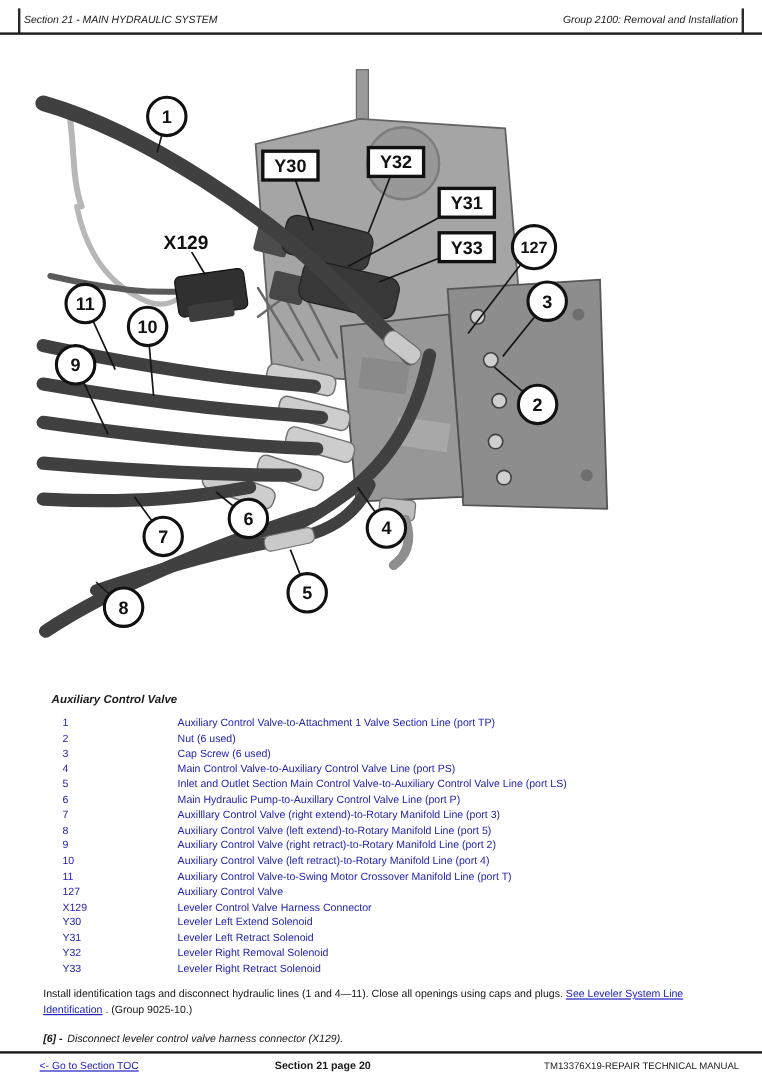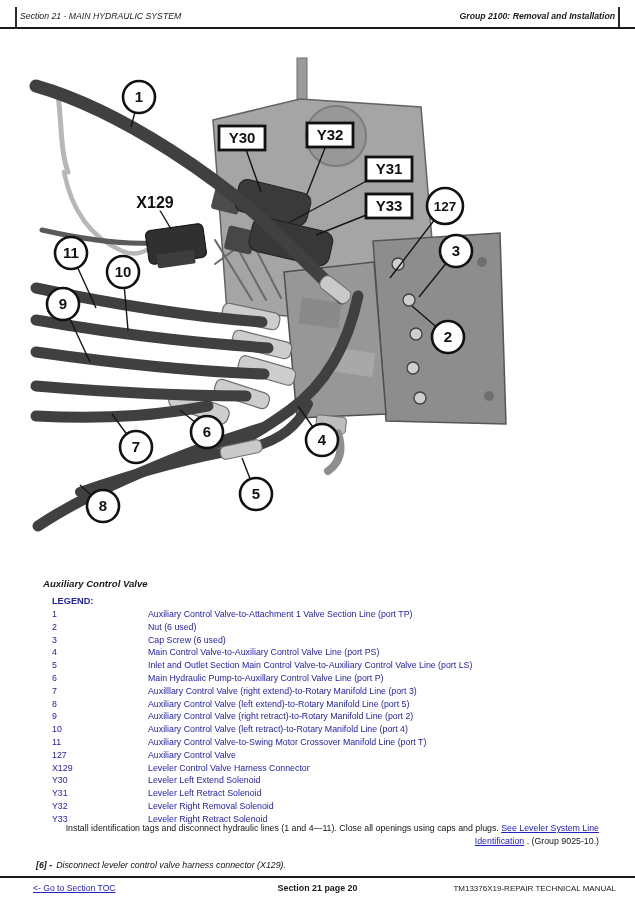--- a/index.html
+++ b/index.html
@@ -2,47 +2,47 @@
 <html style="--legend-blue: #2222b0; --link-blue: #2121c0; --rule: #1a1a1a;"><head>
 <meta charset="utf-8">
 <style>
   html,body{margin:0;padding:0;}
   body{
     width:635px;height:904px;position:relative;background:#ffffff;
     font-family:"Liberation Sans", sans-serif;color:#1a1a1a;overflow:hidden;
   }
   
   .hdr-left{position:absolute;left:20px;top:11px;font-size:8.7px;font-weight:normal;font-style:italic;}
-  .hdr-right{position:absolute;right:20px;top:11px;font-size:8.7px;font-weight:bold;font-style:italic;padding-left:26px;}
+  .hdr-right{position:absolute;right:20px;top:11px;font-size:8.7px;font-weight:normal;font-style:italic;padding-left:26px;}
   .hdr-rule{position:absolute;left:0;top:27px;width:635px;height:2px;background:var(--rule,#1a1a1a);}
   .hdr-tick{position:absolute;top:7px;width:2px;height:21px;background:#2a2a2a;}
   .hdr-tick.l{left:15px;} .hdr-tick.r{right:15px;}
   
   .fig{position:absolute;left:0;top:36px;width:635px;height:540px;}
   .fig svg{display:block;}
   .leader{stroke:#151515;stroke-width:1.4;fill:none;}
   .co-circle{fill:#ffffff;stroke:#111111;stroke-width:2.6;}
   .co-box{fill:#ffffff;stroke:#111111;stroke-width:2.8;}
   .co-txt{font-family:"Liberation Sans",sans-serif;font-weight:bold;fill:#111;}
   .caption{position:absolute;left:43px;top:578px;font-size:9.6px;font-weight:bold;font-style:italic;}
   
   .legend{position:absolute;left:52px;top:596px;width:560px;}
   .legend-title{font-size:9.2px;font-weight:bold;color:var(--legend-blue,#2222b0);margin-bottom:2px;}
   .lrow{display:flex;height:12.8px;line-height:12.8px;font-size:8.8px;color:var(--legend-blue,#2222b0);}
   .lkey{width:48px;flex:0 0 48px;}
   .ltext{flex:1;white-space:nowrap;margin-left:48px;}
   
-  .notes{position:absolute;left:36px;top:822px;width:563px;font-size:8.8px;line-height:13.4px;color:#141414;text-align:right;}
+  .notes{position:absolute;left:36px;top:822px;width:563px;font-size:8.8px;line-height:13.4px;color:#141414;}
   .notes a{color:var(--link-blue,#2121c0);text-decoration:underline;cursor:pointer;}
   .step{position:absolute;left:36px;top:860px;font-size:8.8px;color:#141414;font-style:italic;}
   .step .pfx{font-weight:bold;margin-right:4px;}
   
   .ftr-rule{position:absolute;left:0;top:876px;width:635px;height:2px;background:var(--rule,#1a1a1a);}
   .ftr-link{position:absolute;left:33px;top:883px;font-size:8.6px;color:var(--link-blue,#2121c0);text-decoration:underline;cursor:pointer;}
-  .ftr-center{position:absolute;left:0;top:883px;width:635px;text-align:center;font-size:8.9px;font-weight:bold;}
+  .ftr-center{position:absolute;left:0;top:883px;width:538px;text-align:center;font-size:8.9px;font-weight:bold;}
   .ftr-right{position:absolute;right:19px;top:884px;font-size:8px;}
 </style>
 </head>
 <body>
 
 <div class="hdr-tick l"></div>
 <div class="hdr-tick r"></div>
 <div class="hdr-left">Section 21 - MAIN HYDRAULIC SYSTEM</div>
 <div class="hdr-right">Group 2100: Removal and Installation</div>
 <div class="hdr-rule"></div>
@@ -198,21 +198,20 @@
           <rect x="366" y="194" width="46" height="24" class="co-box"></rect>
           <text x="389" y="206" dy=".36em" text-anchor="middle" class="co-txt" font-size="15">Y33</text>
         </g>
       </g>
   </svg>
 </div>
 
 <div class="caption">Auxiliary Control Valve</div>
 
 <div class="legend">
-  <div class="legend-title">LEGEND:</div>
   <div id="legend-rows">
   <div class="lrow">
     <span class="lkey">1</span>
     <span class="ltext">Auxiliary Control Valve-to-Attachment 1 Valve Section Line (port TP)</span>
   </div>
 
   <div class="lrow">
     <span class="lkey">2</span>
     <span class="ltext">Nut (6 used)</span>
   </div>

